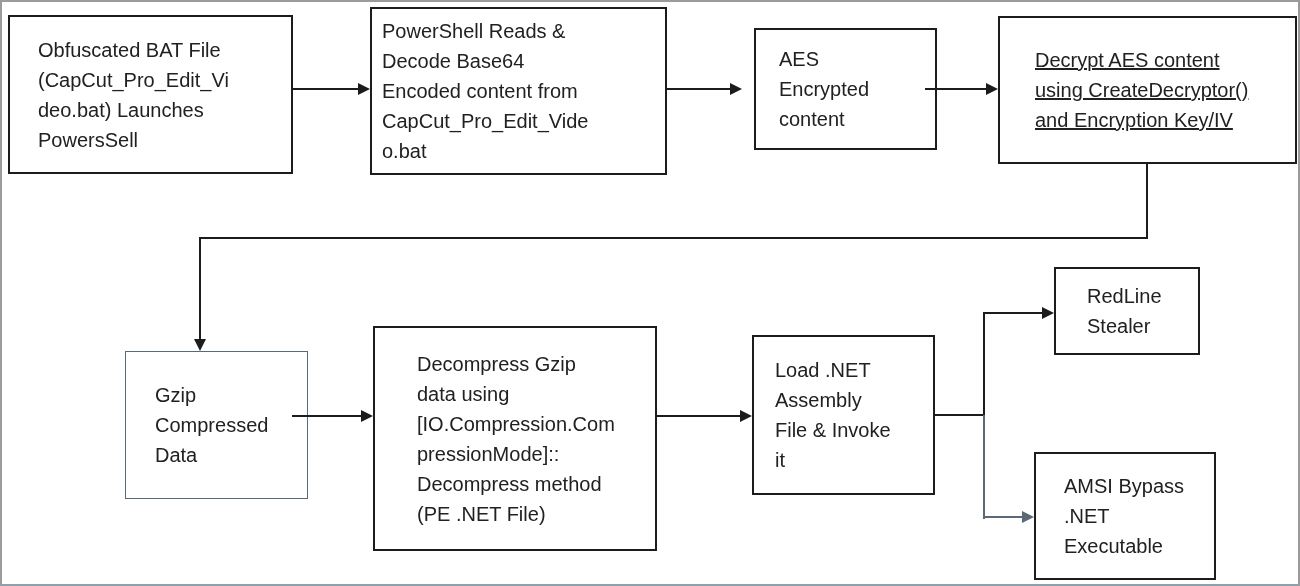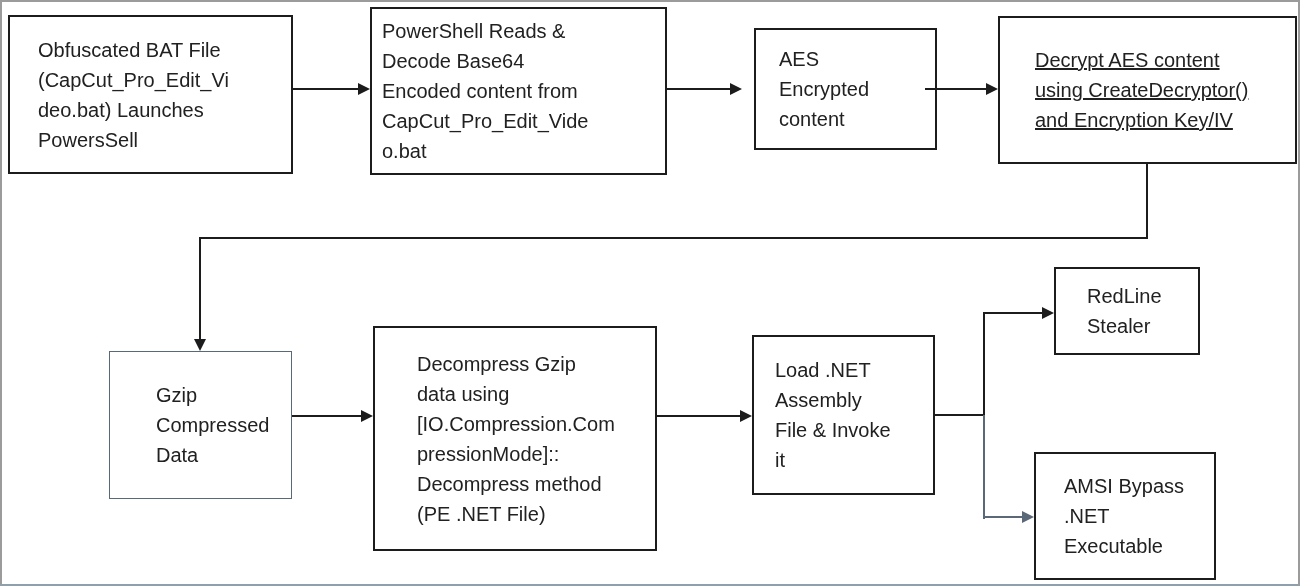--- a/index.html
+++ b/index.html
@@ -74,21 +74,21 @@
 Encrypted
 content</span>
   </div>
 
   <div class="node" style="left:996px;top:14px;width:299px;height:148px;padding-left:35px;text-decoration:underline;">
     <span>Decrypt AES content
 using CreateDecryptor()
 and Encryption Key/IV</span>
   </div>
 
-  <div class="node alt" style="left:107px;top:349px;width:183px;height:148px;padding-left:46px;">
+  <div class="node alt" style="left:123px;top:349px;width:183px;height:148px;padding-left:29px;">
     <span>Gzip
 Compressed
 Data</span>
   </div>
 
   <div class="node" style="left:371px;top:300px;width:284px;height:225px;padding-left:42px;margin-top:24px;">
     <span>Decompress Gzip
 data using
 [IO.Compression.Com
 pressionMode]::

